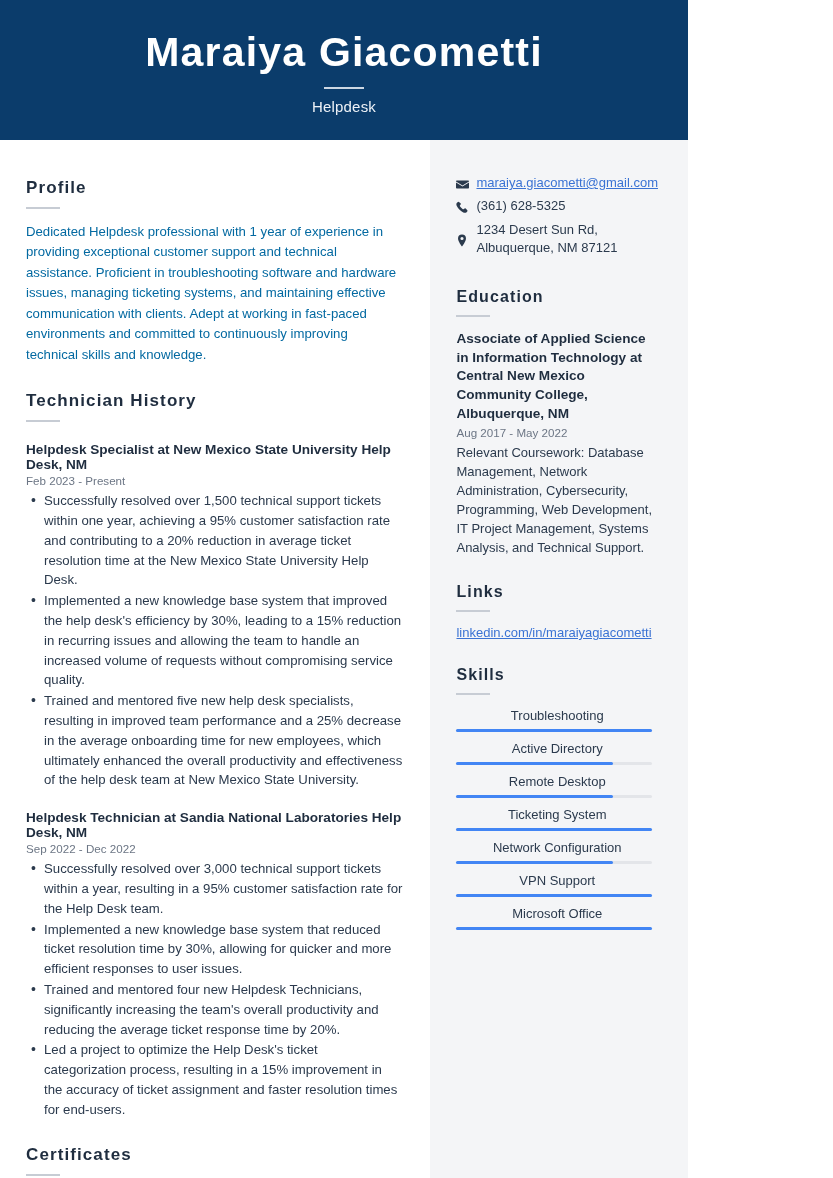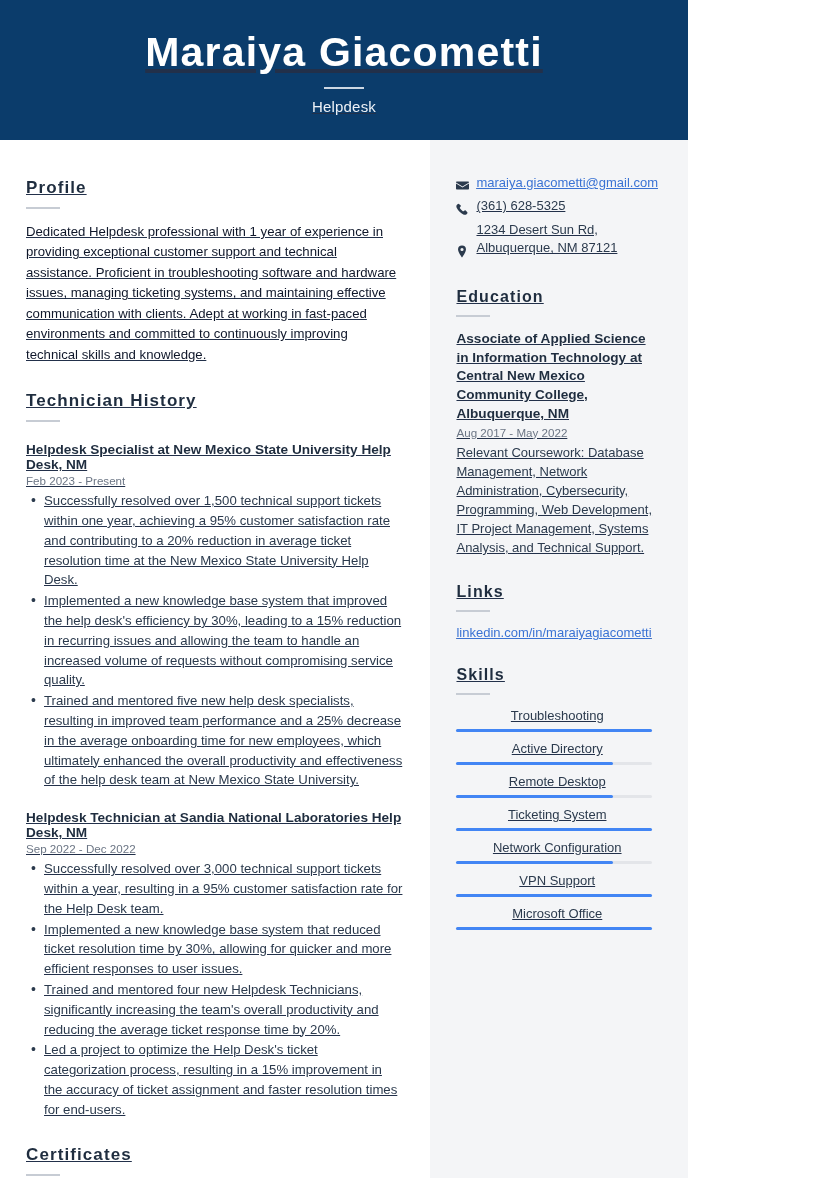--- a/index.html
+++ b/index.html
@@ -11,21 +11,20 @@
     background: #ffffff;
     color: #22304a;
     overflow: hidden;
   }
 
   .page {
     width: 688px;
     height: 1178px;
     position: relative;
     background: #ffffff;
-    text-decoration: underline;
   }
 
   
   .header {
     height: 140px;
     background: #0b3c6b;
     display: flex;
     flex-direction: column;
     align-items: center;
     justify-content: center;
@@ -82,21 +81,21 @@
     background: #c7ccd4;
     margin: 9px 0 13px 0;
   }
 
   .sec { margin-bottom: 26px; }
 
   
   .para {
     font-size: 13.2px;
     line-height: 1.55;
-    color: #0f172a;
+    color: #0369a1;
   }
 
   
   .job { margin-bottom: 2px; }
   .job-title {
     font-size: 13.6px;
     font-weight: bold;
     color: #1f2d3f;
     margin-bottom: 2px;
     margin-top: 20px;
@@ -138,21 +137,21 @@
   }
   .cert-date {
     font-size: 11.6px;
     color: #6c7685;
   }
 
   
   .contact-list { margin-bottom: 30px; }
   .contact-row {
     display: flex;
-    align-items: flex-end;
+    align-items: center;
     margin-bottom: 5px;
   }
   .contact-icon {
     width: 20px;
     min-width: 20px;
     padding-top: 2px;
     color: #2b3a4d;
     display: flex;
     justify-content: flex-start;
   }

